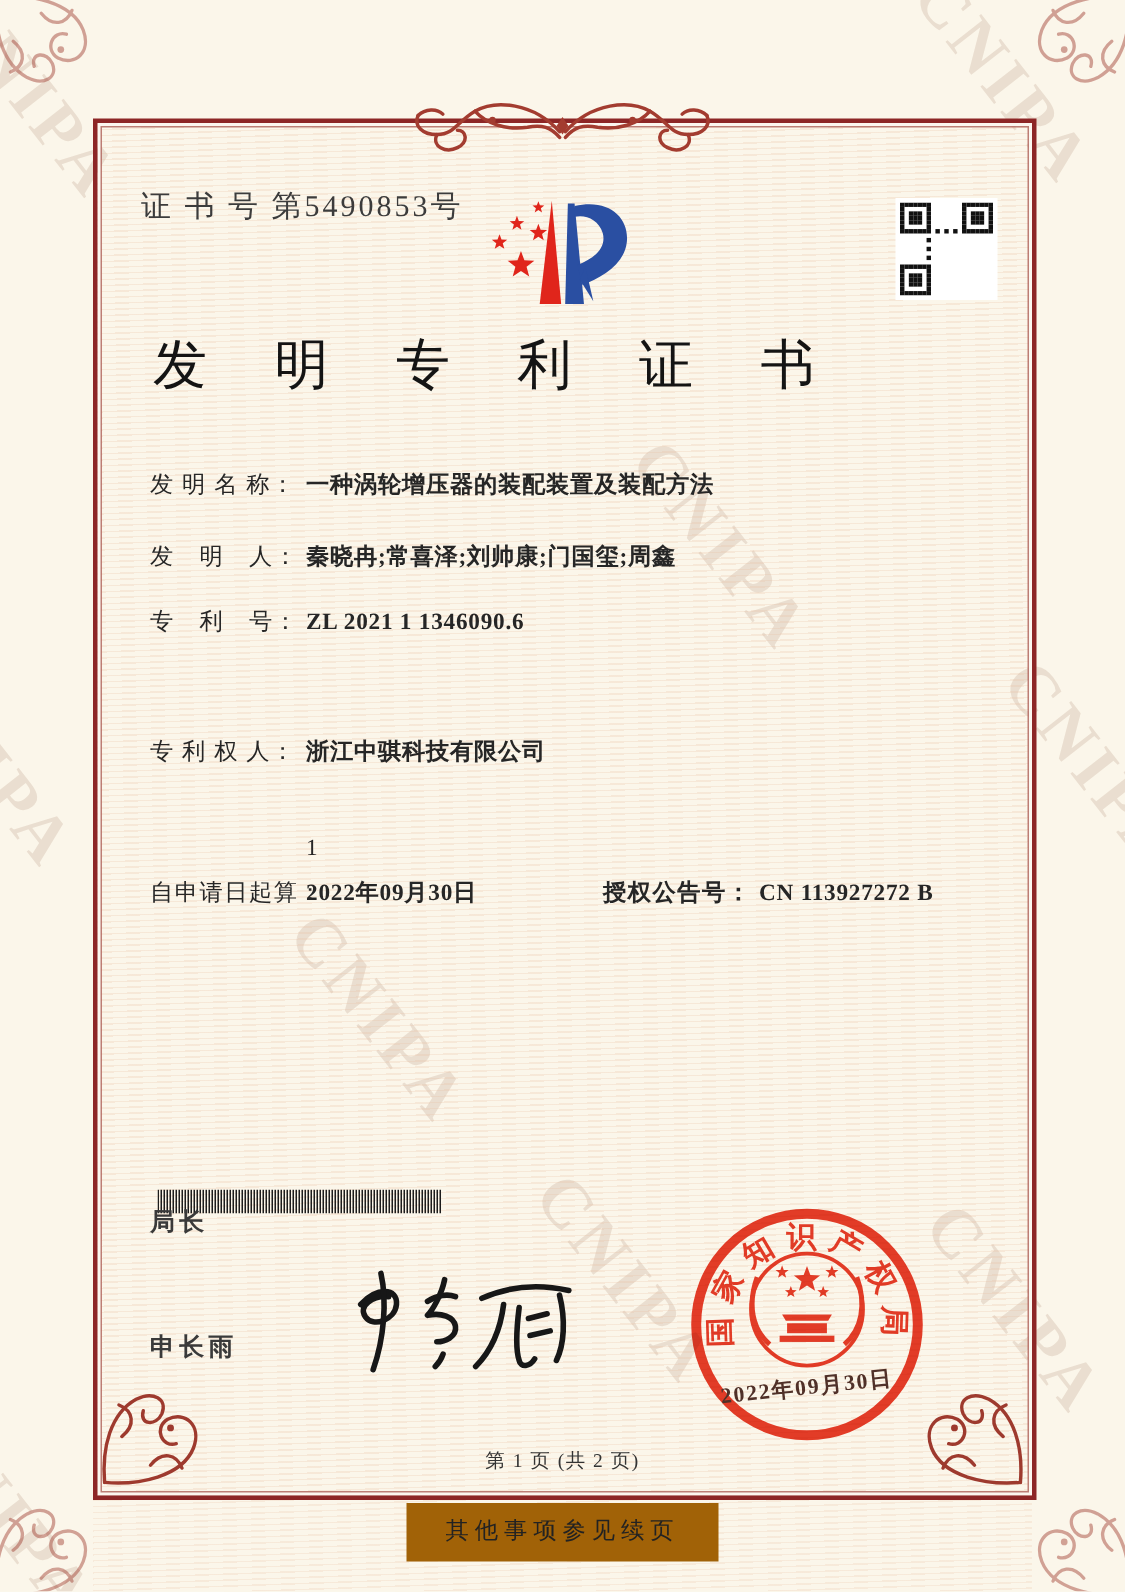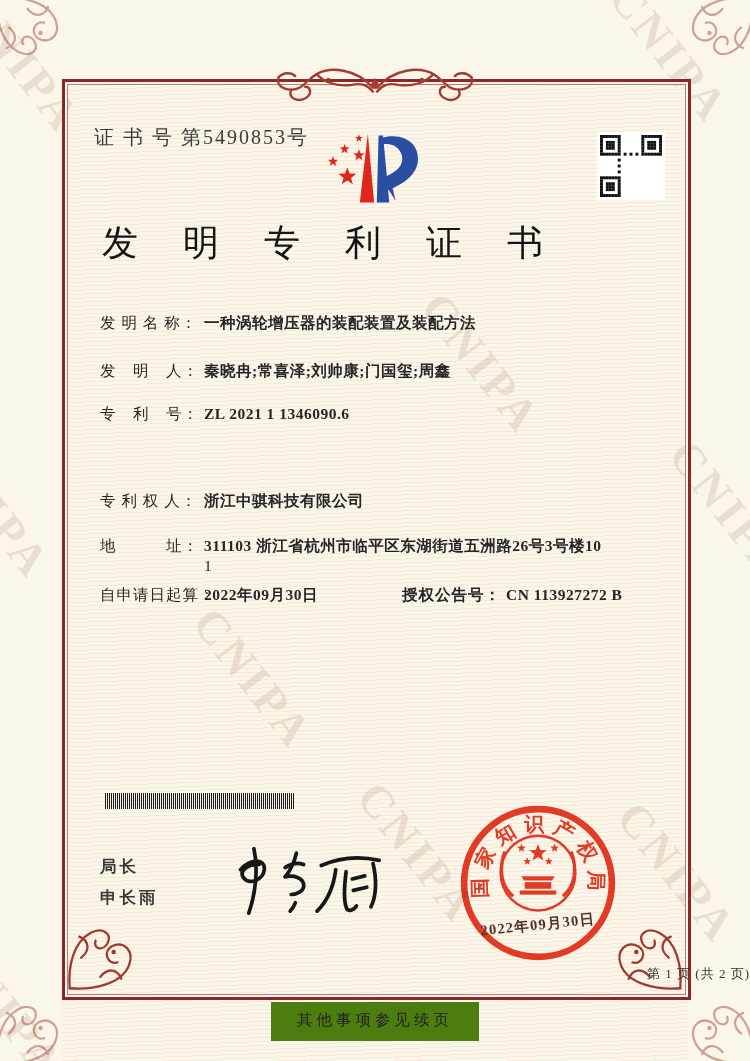--- a/index.html
+++ b/index.html
@@ -26,22 +26,22 @@
   .row .val{letter-spacing:.5px;font-weight:bold;}
   .addr2{position:absolute;left:204px;font-size:15.5px;color:#262626;}
   .grant .lbl2{display:inline-block;width:104px;margin-left:84px;letter-spacing:1px;font-weight:bold;}
   .paras{position:absolute;left:98px;top:616px;width:555px;font-size:15.5px;line-height:27px;color:#2d2d2d;text-align:justify;}
   .paras p{margin:0;text-indent:2em;}
   .barcode{position:absolute;left:105px;top:793px;width:192px;height:16px;}
   .director{position:absolute;left:100px;font-family:"Liberation Sans","DejaVu Sans",sans-serif;
             font-weight:bold;font-size:16.5px;color:#3a3a3a;letter-spacing:3px;}
   .sig{position:absolute;left:226px;top:838px;width:176px;height:84px;}
   .seal{position:absolute;left:455px;top:800px;width:166px;height:166px;mix-blend-mode:multiply;}
-  .pageno{position:absolute;left:0;top:965px;width:750px;text-align:right;font-size:13px;color:#333;letter-spacing:1px;}
-  .note{position:absolute;left:375px;top:1002px;transform:translateX(-50%);background:#4d7c0f;
+  .pageno{position:absolute;left:0;top:965px;width:750px;text-align:center;font-size:13px;color:#333;letter-spacing:1px;}
+  .note{position:absolute;left:375px;top:1002px;transform:translateX(-50%);background:#a16207;
         padding:8px 26px 10px;font-size:15.5px;letter-spacing:4px;color:#222;white-space:nowrap;}
   .orn{position:absolute;pointer-events:none;}
   svg{display:block;}
 </style>
 </head>
 <body>
 
 <div class="page">
 
   <div class="wm" style="left:-8px;top:-18px;">CNIPA</div>
@@ -238,23 +238,20 @@
   </div>
   <div class="row" style="top:361px">
     <span class="lbl">发　明　人：</span><span class="val">秦晓冉;常喜泽;刘帅康;门国玺;周鑫</span>
   </div>
   <div class="row" style="top:404px">
     <span class="lbl">专　利　号：</span><span class="val">ZL 2021 1 1346090.6</span>
   </div>
   <div class="row" style="top:491px">
     <span class="lbl">专 利 权 人：</span><span class="val">浙江中骐科技有限公司</span>
   </div>
-  <div class="row" style="top:536px">
-    <span class="lbl">地　　　址：</span><span class="val">311103 浙江省杭州市临平区东湖街道五洲路26号3号楼10</span>
-  </div>
   <div class="addr2" style="top:557px">1</div>
   <div class="row grant" style="top:585px">
     <span class="lbl">自申请日起算：</span><span class="val">2022年09月30日</span><span class="lbl lbl2">授权公告号：</span><span class="val">CN 113927272 B</span>
   </div>
 
 
   <svg class="barcode" viewBox="0 0 192 16" preserveAspectRatio="none" id="barcode-svg">
       <g fill="#1c1c1c">
         <rect x="0" y="0" width="1" height="16"></rect>
         <rect x="2" y="0" width="1" height="16"></rect>
@@ -347,21 +344,21 @@
         <rect x="176" y="0" width="1" height="16"></rect>
         <rect x="178" y="0" width="1" height="16"></rect>
         <rect x="180" y="0" width="1" height="16"></rect>
         <rect x="182" y="0" width="1" height="16"></rect>
         <rect x="184" y="0" width="1" height="16"></rect>
         <rect x="186" y="0" width="1" height="16"></rect>
         <rect x="188" y="0" width="1" height="16"></rect>
       </g>
     </svg>
 
-  <div class="director" style="top:856px">局长</div>
+  <div class="director" style="top:804px">局长</div>
   <div class="director" style="top:887px">申长雨</div>
 
   <svg class="sig" viewBox="0 0 170 72">
     <g fill="none" stroke="#171717" stroke-width="3.6" stroke-linecap="round" stroke-linejoin="round">
       <path d="M14,26 C24,15 38,15 37,26 C36,36 22,41 17,34 C12,27 22,20 32,21"></path>
       <path d="M27,6 C31,24 29,48 22,68"></path>
       <path d="M57,24 C63,20 70,19 75,21"></path>
       <path d="M68,10 C66,20 60,30 57,33 C66,31 74,34 75,40 C76,47 68,50 63,50"></path>
       <path d="M67,58 C66,61 64,64 62,66"></path>
       <path d="M92,22 C110,14 130,13 148,17"></path>

